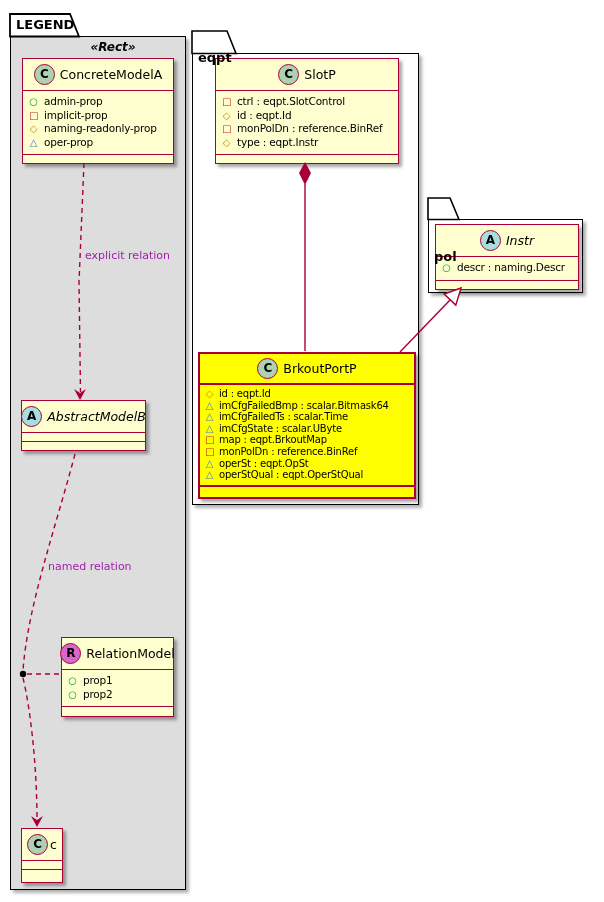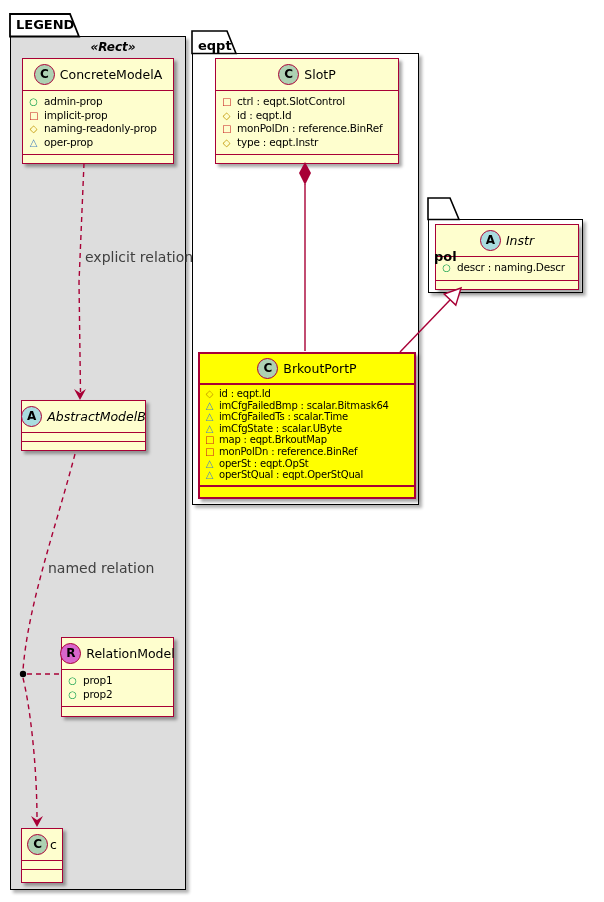--- a/index.html
+++ b/index.html
@@ -46,21 +46,21 @@
   
   .c-concrete{left:22px;top:58px;width:152px;}
   .c-slotp{left:215px;top:58px;width:184px;}
   .c-brkout{left:198px;top:352px;width:218px;}
   .c-instr{left:435px;top:224px;width:144px;}
   .c-abstract{left:21px;top:400px;width:125px;}
   .c-relation{left:61px;top:637px;width:113px;}
   .c-smallc{left:21px;top:828px;width:42px;}
 
   
-  .edge-label{position:absolute;font-size:14px;color:#404040;z-index:6;white-space:nowrap;text-align:center;}
+  .edge-label{position:absolute;font-size:11px;color:#a21caf;z-index:6;white-space:nowrap;text-align:center;}
   .lbl-explicit{left:85px;top:249px;}
   .lbl-named{left:48px;top:560px;}
 
   svg.overlay{position:absolute;left:0;top:0;z-index:5;pointer-events:none;}
 </style>
 </head>
 <body>
 
 <div class="canvas">
 
@@ -84,21 +84,21 @@
     <path d="M 27 674 L 60 674" fill="none" stroke="#A80036" stroke-width="1.4" stroke-dasharray="5,4"></path>
 
     <path d="M 305 184 L 305 351" fill="none" stroke="#A80036" stroke-width="1.4"></path>
     <polygon points="305,162 311,173 305,185 299,173" fill="#A80036"></polygon>
 
     <path d="M 400 352 L 450 300" fill="none" stroke="#A80036" stroke-width="1.4"></path>
     <polygon points="461,288 455.8,305.1 444.2,294.1" fill="#FFFFFF" stroke="#A80036" stroke-width="1.4"></polygon>
   </svg>
 
   <div class="tab-label" style="left:16px;top:15px;">LEGEND</div>
-  <div class="tab-label" style="left:198px;top:36px;">eqpt</div>
+  <div class="tab-label" style="left:198px;top:48px;">eqpt</div>
   <div class="tab-label" style="left:434px;top:199px;margin-top:48px;">pol</div>
 
   <div class="stereotype">«Rect»</div>
 
   <div class="uml-class c-concrete">
     <div class="title">
       <span class="spot">C</span>
       <span class="cname">ConcreteModelA</span>
     </div>
     <div class="fields">

